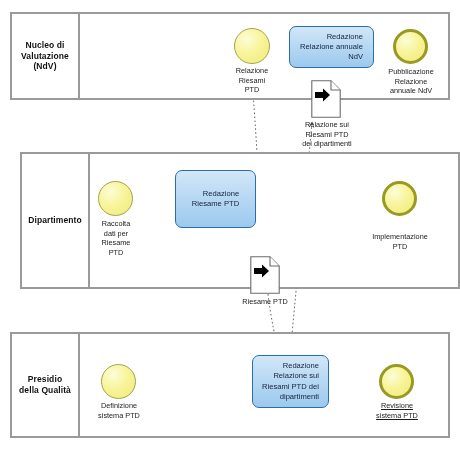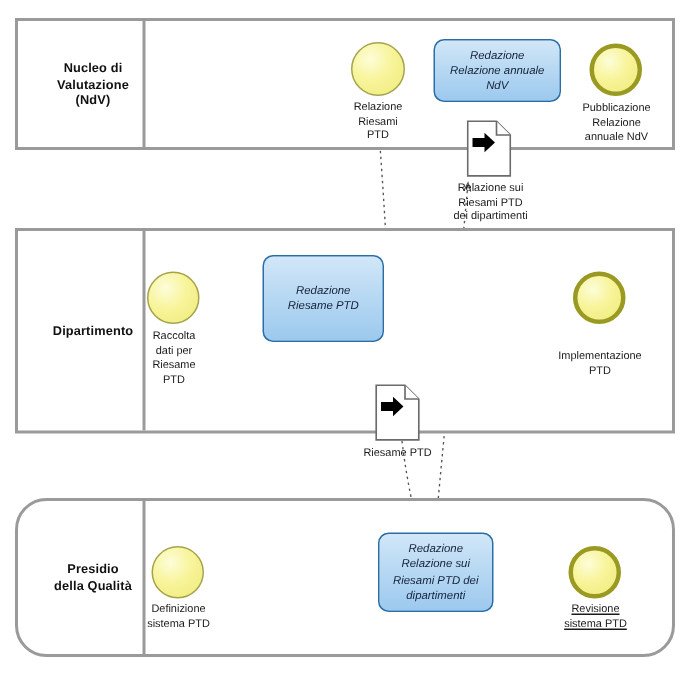--- a/index.html
+++ b/index.html
@@ -37,21 +37,20 @@
     left: 0;
     top: 0;
     bottom: 0;
     width: 68px;
     box-sizing: border-box;
     border-right: 2px solid #9a9a9a;
     display: flex;
     align-items: center;
     justify-content: center;
     text-align: center;
-    margin-left: 17px;
   }
   .pool-header-label {
     font-size: 8.5px;
     font-weight: bold;
     color: #111111;
     line-height: 1.28;
     letter-spacing: 0.1px;
     white-space: pre-line;
   }
   .pool-body {
@@ -79,23 +78,22 @@
   
   .task {
     position: absolute;
     box-sizing: border-box;
     border: 1.4px solid #2a6ea8;
     border-radius: 7px;
     background: linear-gradient(180deg, #d2e7f8 0%, #bedcf4 35%, #9cc9ee 100%);
     display: flex;
     align-items: center;
     justify-content: center;
-    text-align: center;
+    text-align: right;
     padding: 2px 3px;
-    font-style: italic;
   }
   .task-label {
     font-size: 7.6px;
     color: #14213a;
     line-height: 1.33;
     white-space: pre-line;
   }
 
   
   .dataobj {
@@ -177,21 +175,21 @@
     <svg width="30" height="38" viewBox="0 0 30 38" xmlns="http://www.w3.org/2000/svg">
       <path d="M0.8,0.8 L20,0.8 L29.2,10 L29.2,37.2 L0.8,37.2 Z" fill="#ffffff" stroke="#6b6b6b" stroke-width="1.1" stroke-linejoin="miter"></path>
       <path d="M20,0.8 L20,10 L29.2,10" fill="#ffffff" stroke="#6b6b6b" stroke-width="1.1"></path>
       <path d="M4,12 L12,12 L12,8.5 L19,15 L12,21.5 L12,18 L4,18 Z" fill="#000000"></path>
     </svg>
   </div>
   <div class="caption" style="left:289px; top:120px; width:76px;">Relazione sui
 Riesami PTD
 dei dipartimenti</div>
 
-  <div class="pool" style="left:10px; top:152px; width:440px; height:137px;">
+  <div class="pool" style="left:20px; top:152px; width:440px; height:137px;">
     <div class="pool-header">
       <div class="pool-header-label">Dipartimento</div>
     </div>
     <div class="pool-body"></div>
   </div>
 
   <div class="event start" style="left:98px; top:181px; width:35px; height:35px;"></div>
   <div class="caption" style="left:80px; top:219px; width:72px;text-align:center;">Raccolta
 dati per
 Riesame
@@ -208,21 +206,21 @@
 
   <div class="dataobj" style="left:250px; top:256px; width:30px; height:38px;">
     <svg width="30" height="38" viewBox="0 0 30 38" xmlns="http://www.w3.org/2000/svg">
       <path d="M0.8,0.8 L20,0.8 L29.2,10 L29.2,37.2 L0.8,37.2 Z" fill="#ffffff" stroke="#6b6b6b" stroke-width="1.1" stroke-linejoin="miter"></path>
       <path d="M20,0.8 L20,10 L29.2,10" fill="#ffffff" stroke="#6b6b6b" stroke-width="1.1"></path>
       <path d="M4,12 L12,12 L12,8.5 L19,15 L12,21.5 L12,18 L4,18 Z" fill="#000000"></path>
     </svg>
   </div>
   <div class="caption" style="left:227px; top:297px; width:76px;">Riesame PTD</div>
 
-  <div class="pool" style="left:10px; top:332px; width:440px; height:106px;border-radius:21px;">
+  <div class="pool" style="left:10px; top:332px; width:440px; height:106px;">
     <div class="pool-header">
       <div class="pool-header-label">Presidio
 della Qualità</div>
     </div>
     <div class="pool-body"></div>
   </div>
 
   <div class="event start" style="left:101px; top:364px; width:35px; height:35px;"></div>
   <div class="caption" style="left:82px; top:401px; width:74px;">Definizione
 sistema PTD</div>

